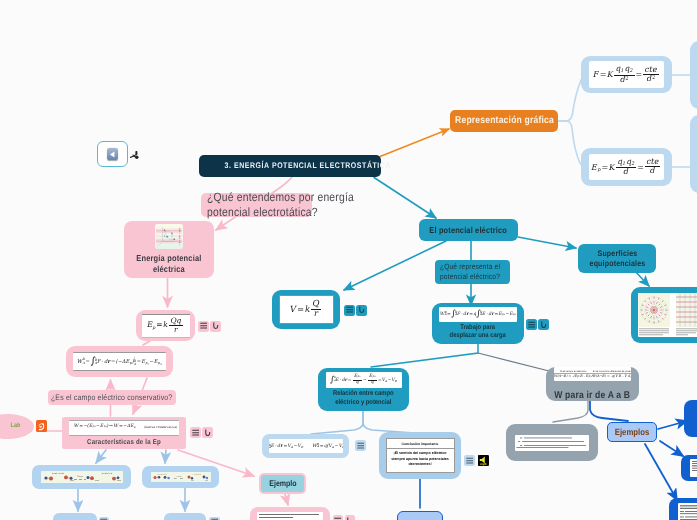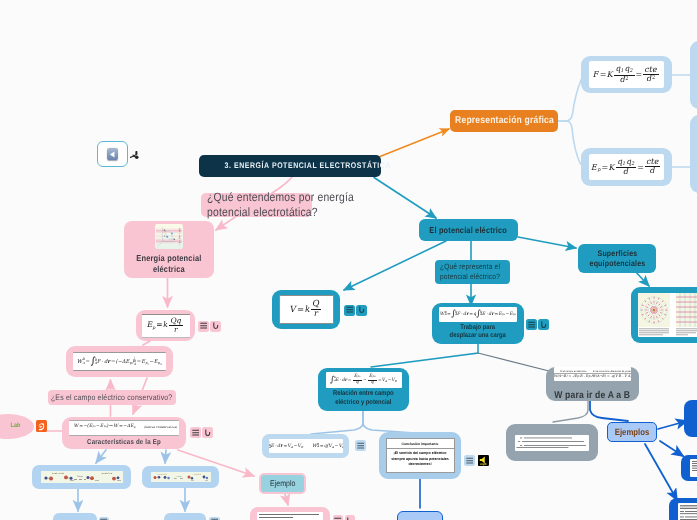--- a/index.html
+++ b/index.html
@@ -30,21 +30,21 @@
   .n-qpink .lbl{text-align:left;transform-origin:left center;}
 
   .n-ep{left:124px;top:221px;width:90px;height:57px;background:#fac5d2;
         border-radius:8px;color:#3c3c44;font-weight:bold;font-size:8.7px;letter-spacing:.2px;}
   .n-ep .thumb{width:28px;height:25px;margin-bottom:4px;}
 
   .n-qcons{left:48px;top:390px;width:128px;height:15px;background:#fac5d2;
            border-radius:4px;color:#4a4a52;font-size:8.1px;letter-spacing:.2px;}
 
   .n-car{left:62px;top:417px;width:124px;height:32px;background:#fac5d2;
-         border-radius:9px;color:#46464e;}
+         border-radius:2px;color:#46464e;}
   .n-car .fi{background:#fff;width:110px;height:14px;border-radius:1px;
              margin-bottom:2px;position:relative;overflow:hidden;border-top:.5px solid #aaa;border-bottom:.5px solid #aaa;}
   .n-car .lbl{font-weight:bold;font-size:7.1px;letter-spacing:.25px;}
 
   .n-lab{left:-18px;top:413.5px;width:52px;height:25px;background:#fac5d2;
          border-radius:50%;color:#77a84a;font-weight:bold;font-size:6.4px;}
   .n-lab .lbl{padding-left:18px;}
   .lab-icon{position:absolute;left:35.6px;top:420.3px;width:11.6px;height:12px;
             background:#f4621f;border-radius:1.5px;z-index:7;
             display:flex;align-items:center;justify-content:center;}
@@ -55,21 +55,21 @@
   .n-qpot{left:435px;top:259.5px;width:75px;height:24px;background:#1f9cbf;
           border-radius:4px;color:#17343d;font-size:7.7px;letter-spacing:.2px;
           padding:0 0 0 5px;align-items:flex-start;}
   .n-qpot .lbl{text-align:left;transform-origin:left center;}
 
   .n-ejemplos{left:607px;top:422px;width:50px;height:20px;background:#a9caf7;
               border:1.5px solid #1160d0;border-radius:5px;color:#7a4018;
               font-weight:bold;font-size:9px;}
   .n-ejemplo{left:259px;top:473px;width:47px;height:21px;background:#96d2e0;
              border:2px solid #fac5d2;border-radius:5px;color:#27333a;
-             font-weight:normal;font-size:8.2px;}
+             font-weight:bold;font-size:8.2px;}
 
   
   .fnode{position:absolute;box-sizing:border-box;display:flex;flex-direction:column;
          align-items:center;justify-content:center;z-index:5;}
   .fnode > .white{background:#fff;display:flex;align-items:center;justify-content:center;
                   overflow:hidden;}
   .fml{font-family:"DejaVu Serif",serif;font-style:italic;color:#1a1a1a;
        white-space:nowrap;line-height:1;}
   .fml .frac{display:inline-flex;flex-direction:column;align-items:center;
              vertical-align:middle;line-height:1.05;margin:0 1px;}

